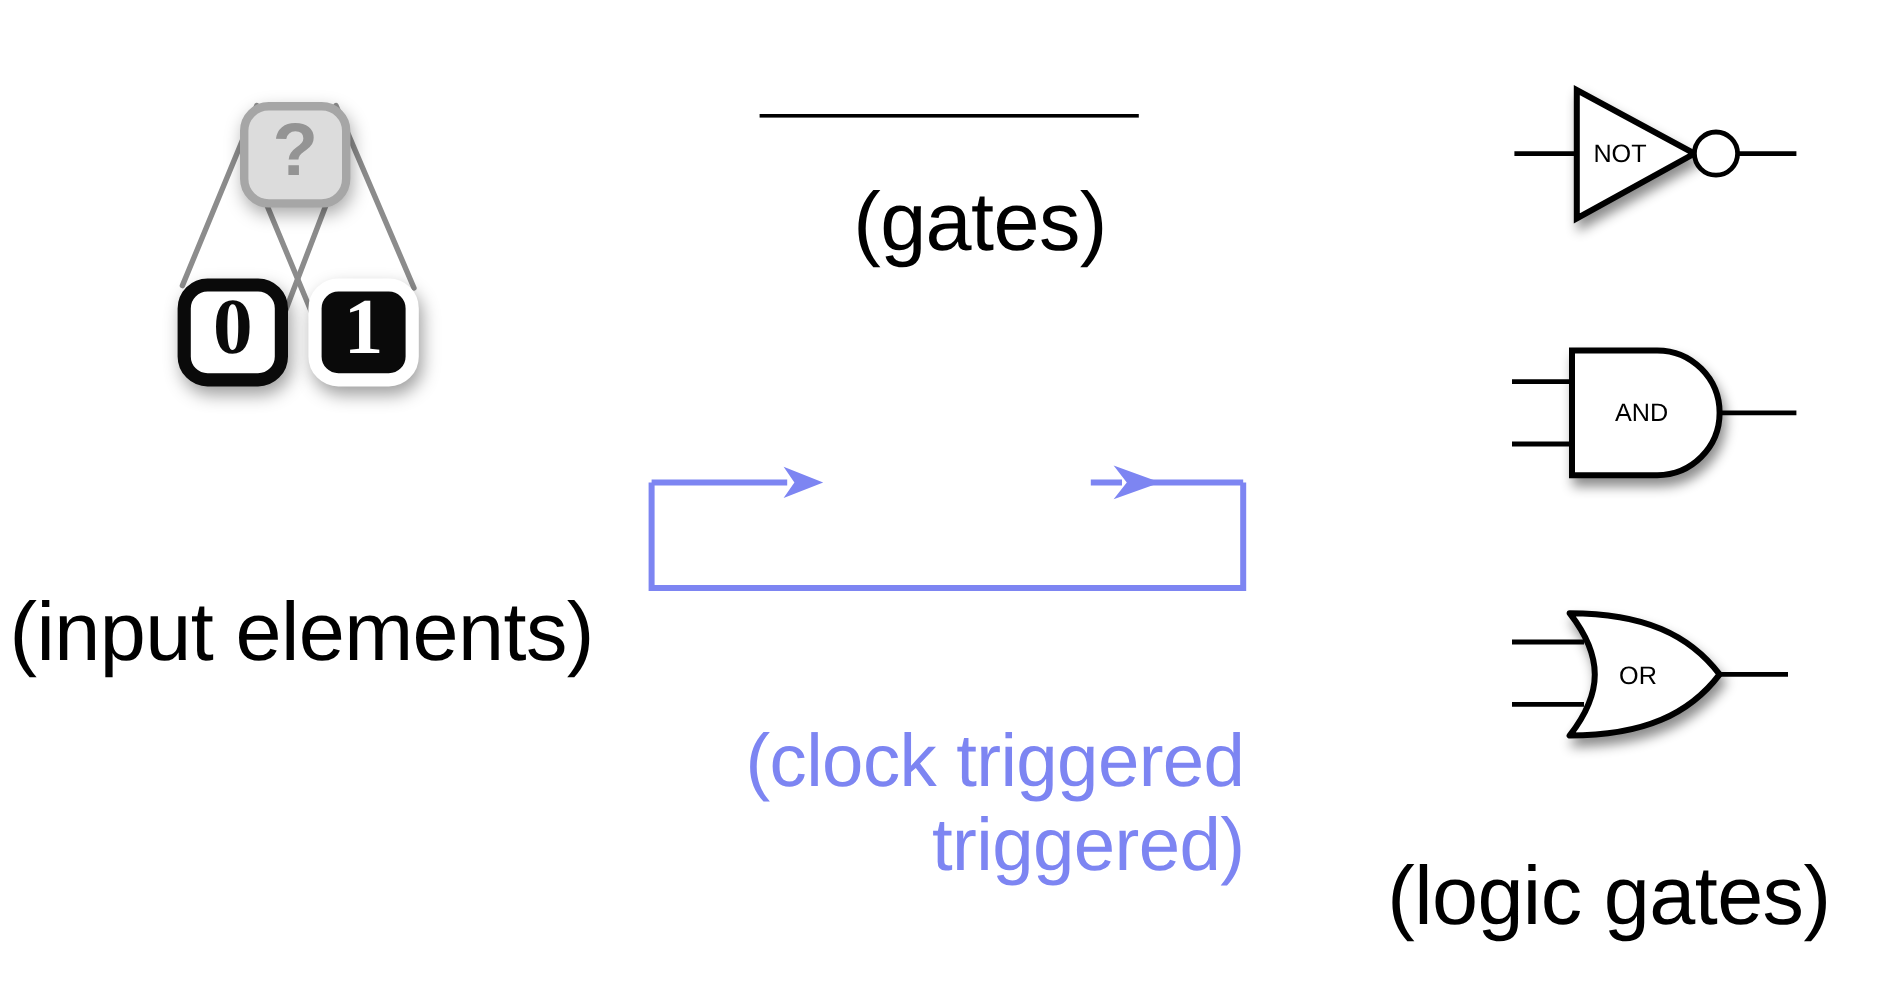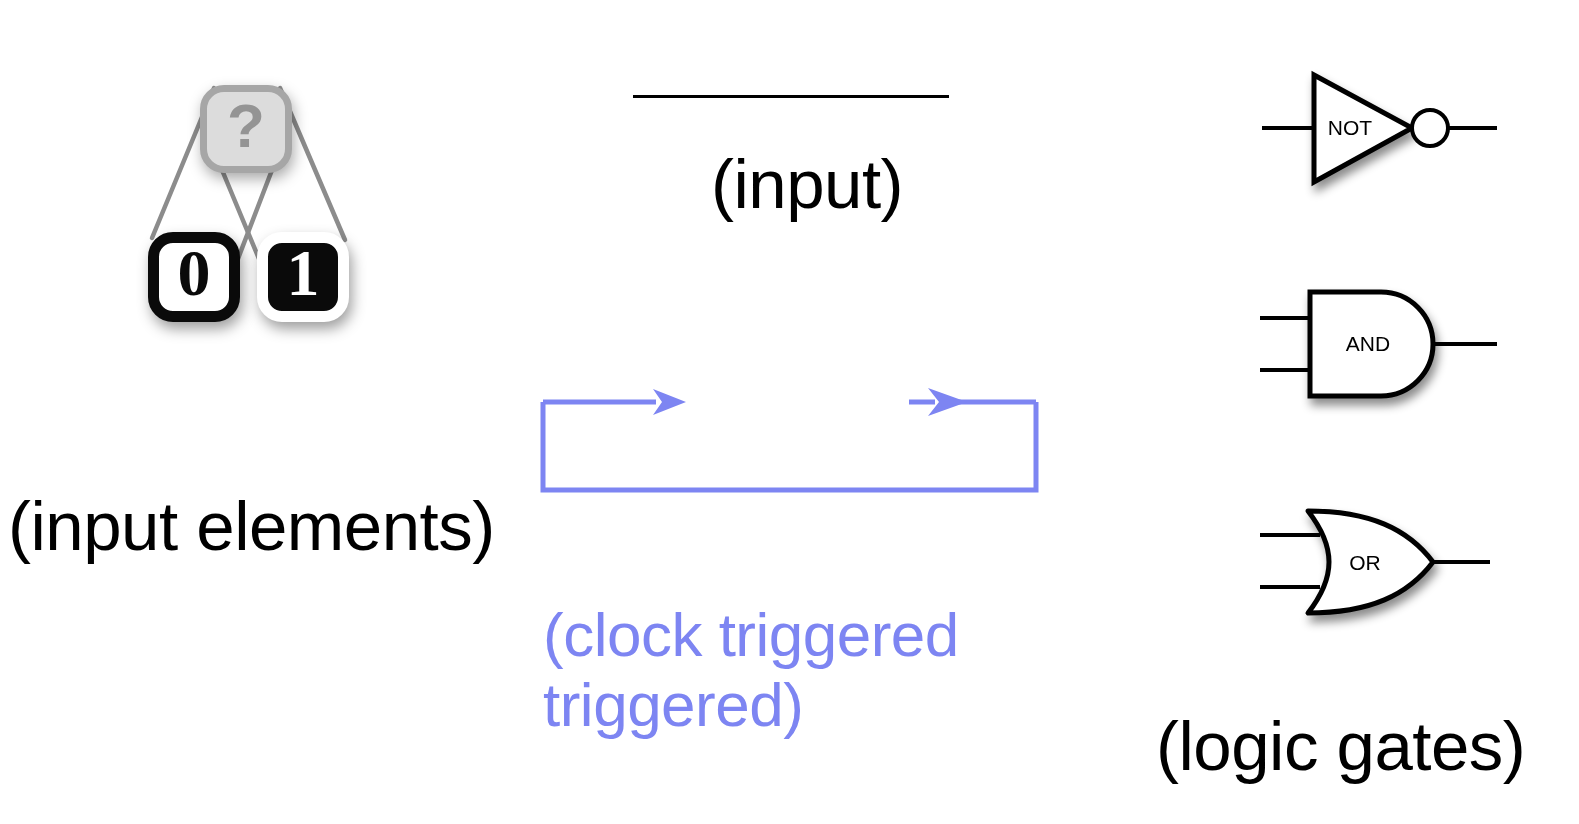--- a/index.html
+++ b/index.html
@@ -54,21 +54,21 @@
     top: 712px;
     font-size: 69px;
     line-height: 1.0;
     color: #000000;
   }
 
   #caption-clock-feedbacks {
     left: 543px;
     top: 600px;
     width: 494px;
-    text-align: left;
+    text-align: right;
     font-size: 62px;
     line-height: 1.13;
     color: #7d85f2;
     white-space: normal;
   }
   #caption-clock-feedbacks .cf-line { display: block; }
 
   
   #input-elements-group {
     position: absolute;
@@ -219,21 +219,21 @@
 
     <div class="node-box" id="node-one">
       <span class="glyph">1</span>
     </div>
   </div>
 
   <div class="caption" id="caption-input-elements">(input elements)</div>
 
   <div id="wire-sample"></div>
 
-  <div class="caption" id="caption-wire">(input)</div>
+  <div class="caption" id="caption-wire">(gates)</div>
 
   <svg id="feedback-loop-svg" viewBox="0 0 560 130" preserveAspectRatio="none" aria-hidden="true">
     <g stroke="#7d85f2" stroke-width="5" fill="none" stroke-linecap="butt" stroke-linejoin="miter">
 
       <path d="M 23 22 L 136 22"></path>
 
       <path d="M 23 22 L 23 110 L 516 110 L 516 22"></path>
 
       <path d="M 389 22 L 415 22"></path>
 

